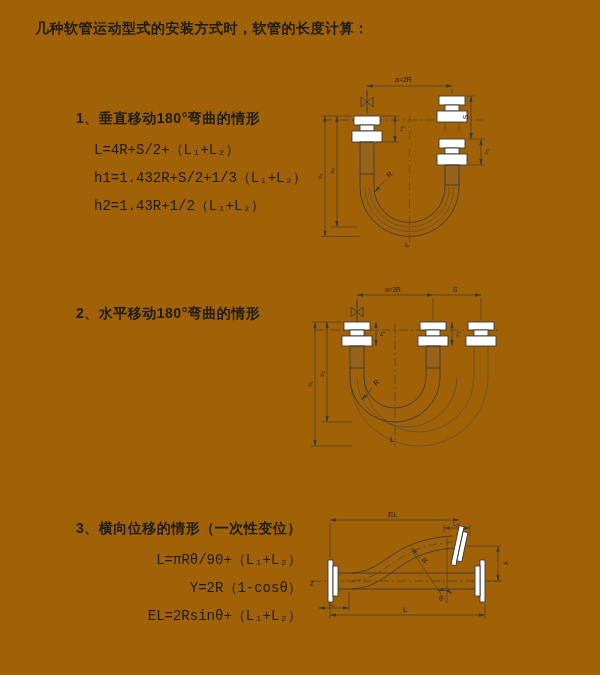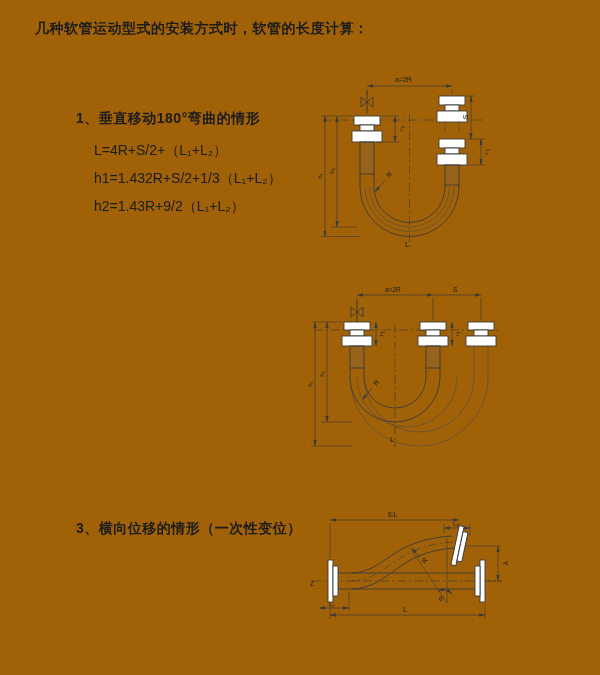--- a/index.html
+++ b/index.html
@@ -2,21 +2,21 @@
 <html><head>
 <meta charset="utf-8">
 <style>
   html,body{margin:0;padding:0;background:#fff;}
   .page{position:relative;width:600px;height:675px;background:#a16207;overflow:hidden;
         font-family:"Liberation Sans","DejaVu Sans",sans-serif;color:#1c1c1c;}
   .title{position:absolute;left:35px;top:20px;font-size:14px;font-weight:bold;letter-spacing:0.5px;}
   .section{position:absolute;left:64px;margin-left:12px;}
   .sec-heading{font-size:14px;font-weight:bold;letter-spacing:0.5px;}
   .formulas{margin-top:8px;padding-left:18px;}
-  .formula{font-size:14px;line-height:28px;white-space:nowrap;}
+  .formula{font-size:14px;line-height:28px;white-space:nowrap;font-family:Liberation Mono, monospace;}
   .diagram{position:absolute;}
   svg text{fill:#1c1c1c;font-family:"Liberation Sans","DejaVu Sans",sans-serif;}
   .dim{stroke:#3a3a3a;stroke-width:0.7;fill:none;}
   .ext{stroke:#3a3a3a;stroke-width:0.6;fill:none;}
   .hose{stroke:#3a3a3a;stroke-width:0.9;fill:none;}
   .phantom{stroke:#4a4a4a;stroke-width:0.6;fill:none;}
   .cl{stroke:#3a3a3a;stroke-width:0.6;fill:none;stroke-dasharray:9 3 2 3;}
   .flange{stroke:#3a3a3a;stroke-width:0.9;fill:#ffffff;}
   .braid{stroke:#3a3a3a;stroke-width:0.9;fill:url(#braidpat);}
 </style>
@@ -25,29 +25,35 @@
 
 <div class="page">
 
   <div class="title">几种软管运动型式的安装方式时，软管的长度计算：</div>
 
   <div class="section" style="top:110px;">
     <div class="sec-heading">1、垂直移动180°弯曲的情形</div>
     <div class="formulas">
       <div class="formula">L=4R+S/2+（L₁+L₂）</div>
       <div class="formula">h1=1.432R+S/2+1/3（L₁+L₂）</div>
-      <div class="formula">h2=1.43R+9/2（L₁+L₂）</div>
+      <div class="formula">h2=1.43R+1/2（L₁+L₂）</div>
     </div>
   </div>
 
   <div class="section" style="top:305px;">
+    <div class="sec-heading">2、水平移动180°弯曲的情形</div>
   </div>
 
   <div class="section" style="top:520px;text-align:right;">
     <div class="sec-heading">3、横向位移的情形（一次性变位）</div>
+    <div class="formulas">
+      <div class="formula">L=πRθ/90+（L₁+L₂）</div>
+      <div class="formula">Y=2R（1-cosθ）</div>
+      <div class="formula">EL=2Rsinθ+（L₁+L₂）</div>
+    </div>
   </div>
 
   <svg class="diagram" style="left:315px;top:70px;" width="180" height="180" viewBox="0 0 180 180">
     <defs>
       <marker id="ae" markerWidth="9" markerHeight="7" refX="8.5" refY="3" orient="auto">
         <path d="M8.5,3 L0,0.6 L0,5.4 z" fill="#3a3a3a"></path>
       </marker>
       <marker id="as" markerWidth="9" markerHeight="7" refX="0.5" refY="3" orient="auto">
         <path d="M0.5,3 L9,0.6 L9,5.4 z" fill="#3a3a3a"></path>
       </marker>

